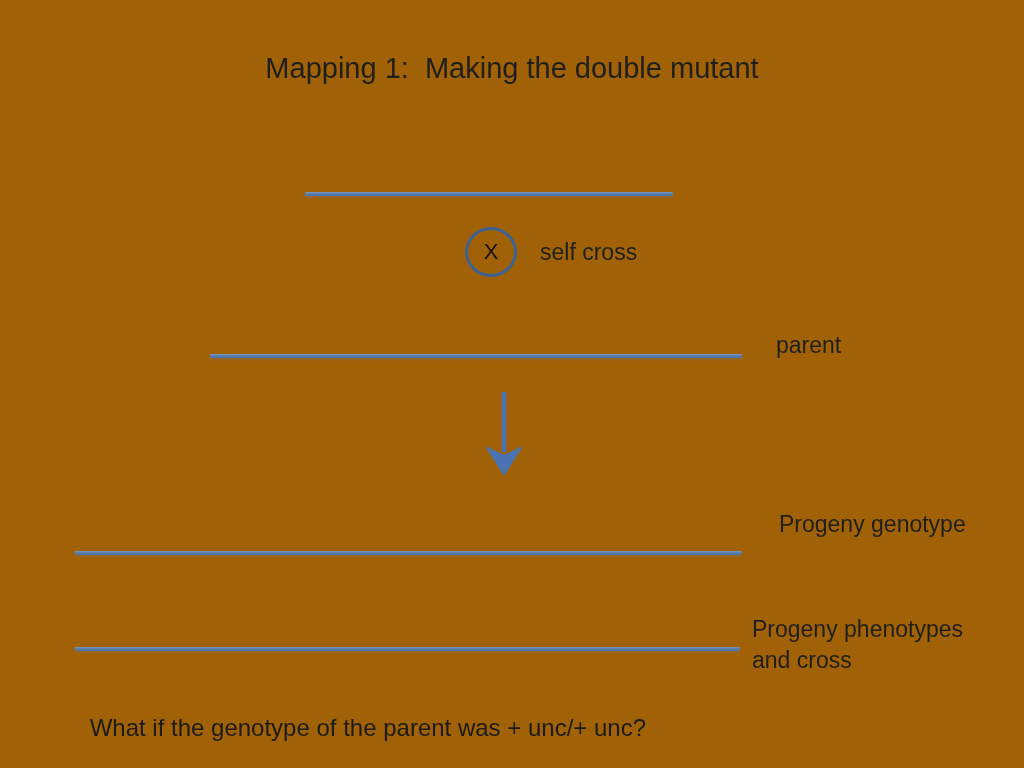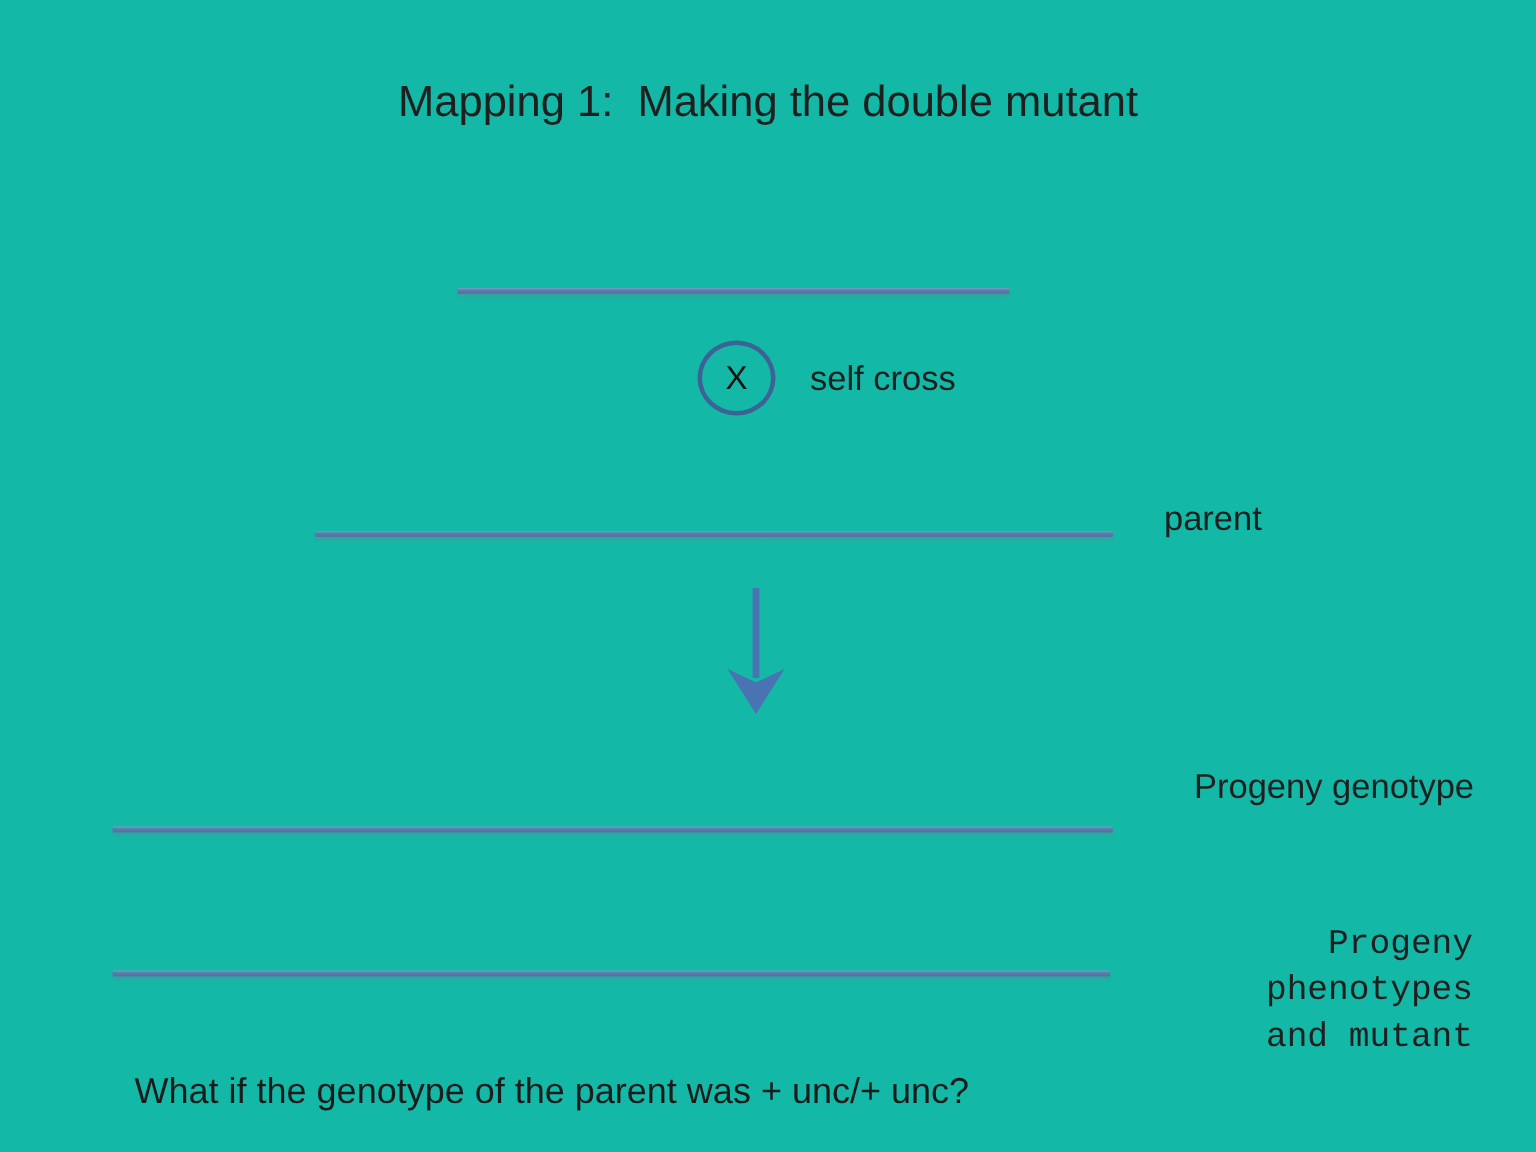--- a/index.html
+++ b/index.html
@@ -4,21 +4,21 @@
 <style>
   html, body {
     margin: 0;
     padding: 0;
     background: #ffffff;
   }
   .slide {
     position: relative;
     width: 1024px;
     height: 768px;
-    background: #14b8a6;
+    background: #a16207;
     overflow: hidden;
     font-family: "Liberation Sans", sans-serif;
     color: #212121;
   }
   .title {
     position: absolute;
     top: 52px;
     left: 0;
     width: 1024px;
     text-align: center;
@@ -39,29 +39,28 @@
   .line-phenotypes    { left:  75px; top: 647px; width: 665px; }
 
   .side-label {
     position: absolute;
     font-size: 23px;
     color: #1f1f1f;
     white-space: pre;
   }
   .label-hermaphrodite { left: 768px; top: 161px; }
   .label-gametes       { left: 776px; top: 332px; }
-  .label-genotype      { left: 796px; top: 511px; }
+  .label-genotype      { left: 779px; top: 511px; }
   .label-phenotypes {
     left: 752px;
     top: 614px;
     width: 230px;
-    text-align: right;
+    text-align: left;
     line-height: 31px;
     white-space: normal;
-    font-family: Liberation Mono, monospace;
   }
 
   .cross-circle {
     position: absolute;
     left: 465px;
     top: 227px;
     width: 46px;
     height: 44px;
     border: 3px solid #3c6395;
     border-radius: 50%;
@@ -120,20 +119,20 @@
       <path d="M 5 58 L 24 88 L 43 58 L 24 67 Z" fill="#4a73b4"></path>
     </svg>
   </div>
 
   <div class="blue-line line-genotype"></div>
   <div class="side-label label-genotype">Progeny genotype</div>
 
   <div class="blue-line line-phenotypes"></div>
   <div class="side-label label-phenotypes">
     <div>Progeny phenotypes</div>
-    <div>and mutant</div>
+    <div>and cross</div>
   </div>
 
   <div class="question">
     <span>What if the genotype of the parent was </span><span class="genotype">+ unc/+ unc</span><span>?</span>
   </div>
 
 </div>
 
 </body></html>

